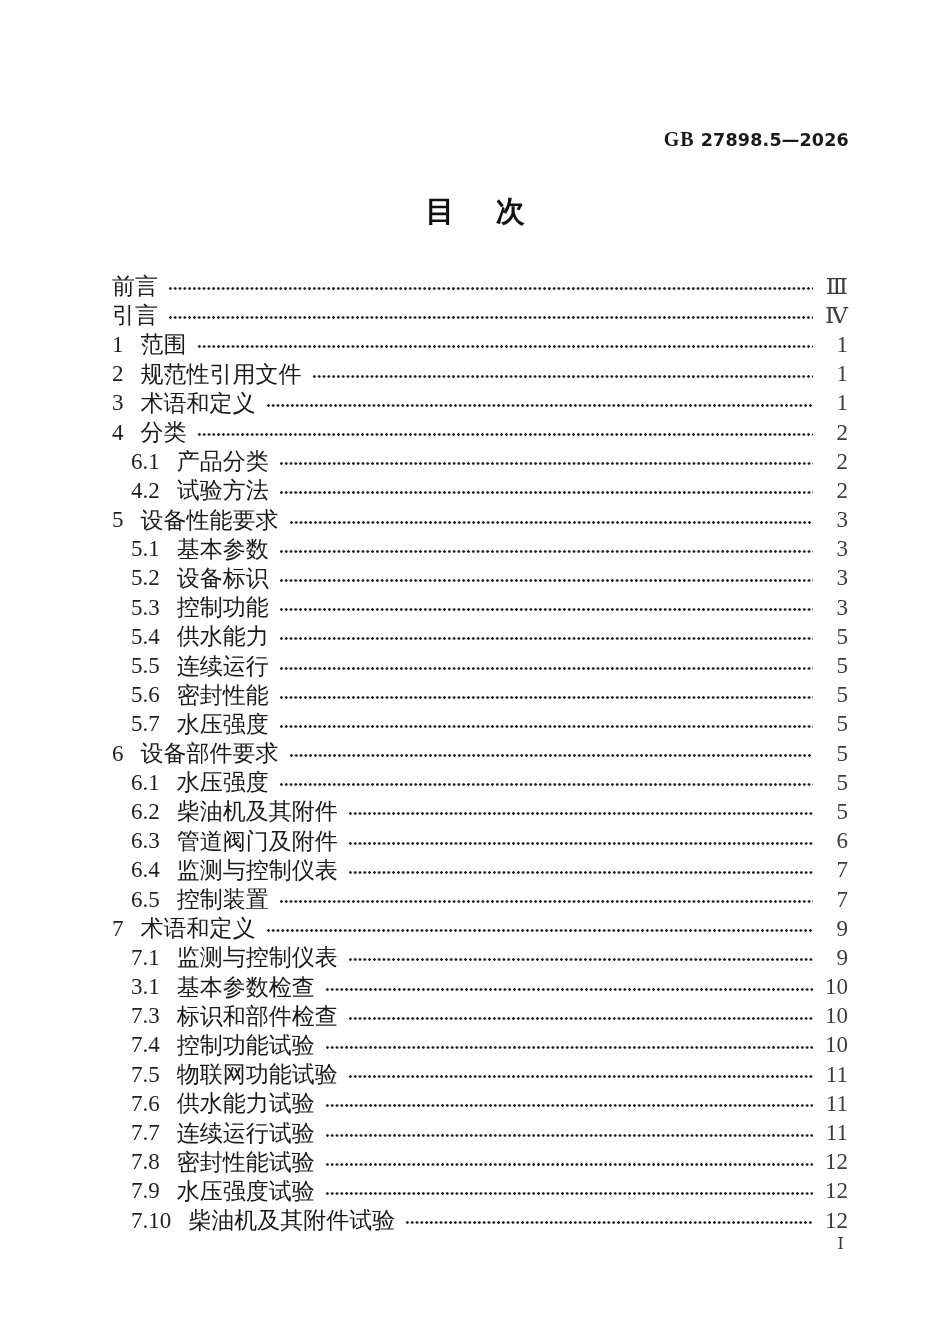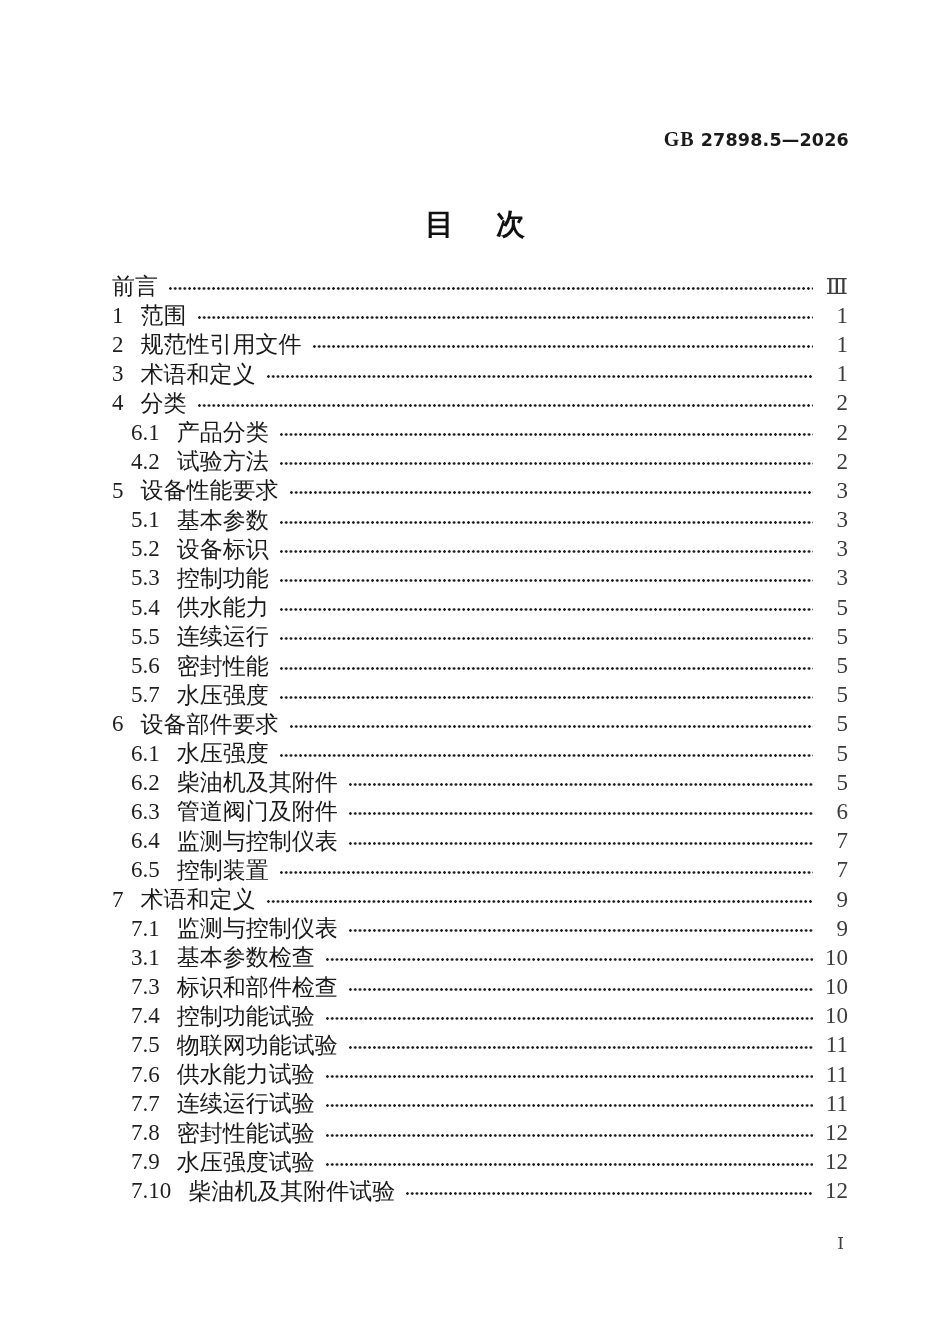--- a/index.html
+++ b/index.html
@@ -40,26 +40,25 @@
     font-size: 17.5px;
     letter-spacing: 0.2px;
   }
   
   .doc-title {
     position: absolute;
     top: 192px;
     left: 0;
     width: 100%;
     text-align: center;
-    font-family: Liberation Sans, sans-serif;
+    font-family: Liberation Serif, serif;
     font-weight: bold;
     font-size: 29px;
     word-spacing: 34px;
     color: #111111;
-    margin-top: 13px;
   }
   
   .toc-list {
     position: absolute;
     left: 112px;
     right: 102px;
     top: 272px;
   }
   .toc-row {
     display: flex;
@@ -113,20 +112,25 @@
 
   <div class="doc-title">目 次</div>
 
   <div class="toc-list">
       <div class="toc-row">
         <span class="toc-label">前言</span>
         <span class="toc-leader"></span>
         <span class="toc-page">Ⅲ</span>
       </div>
       <div class="toc-row">
+        <span class="toc-label">引言</span>
+        <span class="toc-leader"></span>
+        <span class="toc-page">Ⅳ</span>
+      </div>
+      <div class="toc-row">
         <span class="toc-num">1</span>
         <span class="toc-label">范围</span>
         <span class="toc-leader"></span>
         <span class="toc-page">1</span>
       </div>
       <div class="toc-row">
         <span class="toc-num">2</span>
         <span class="toc-label">规范性引用文件</span>
         <span class="toc-leader"></span>
         <span class="toc-page">1</span>

